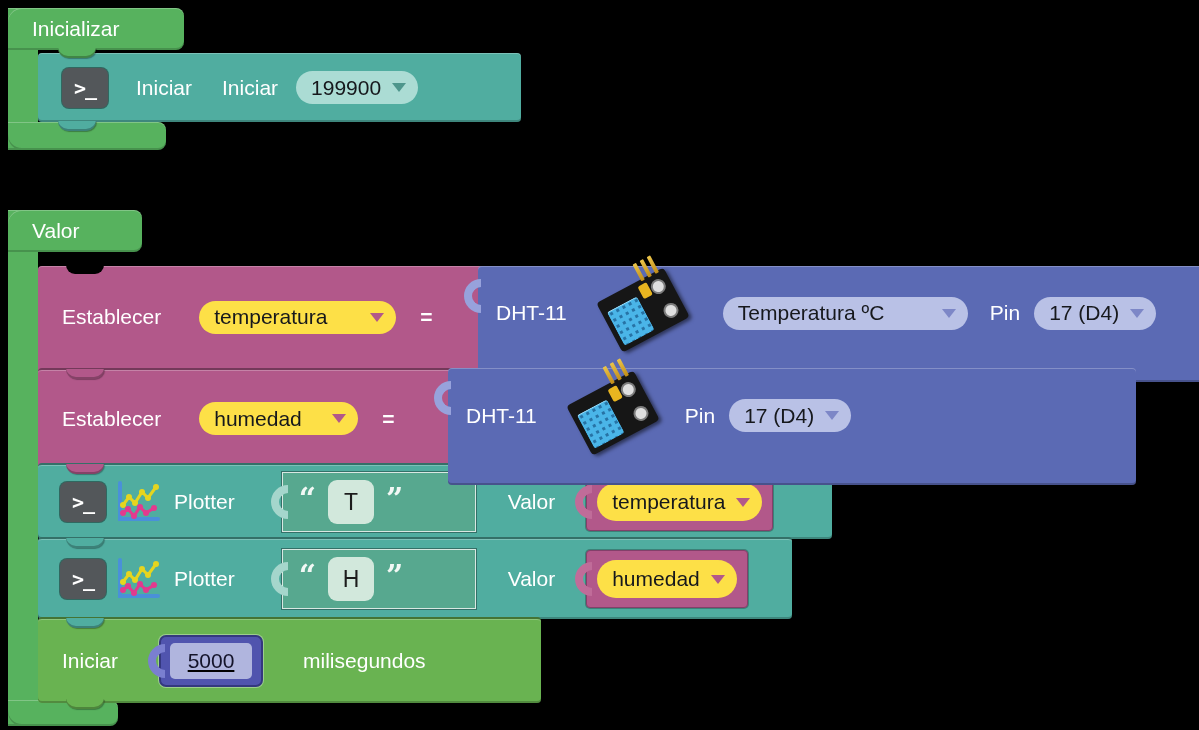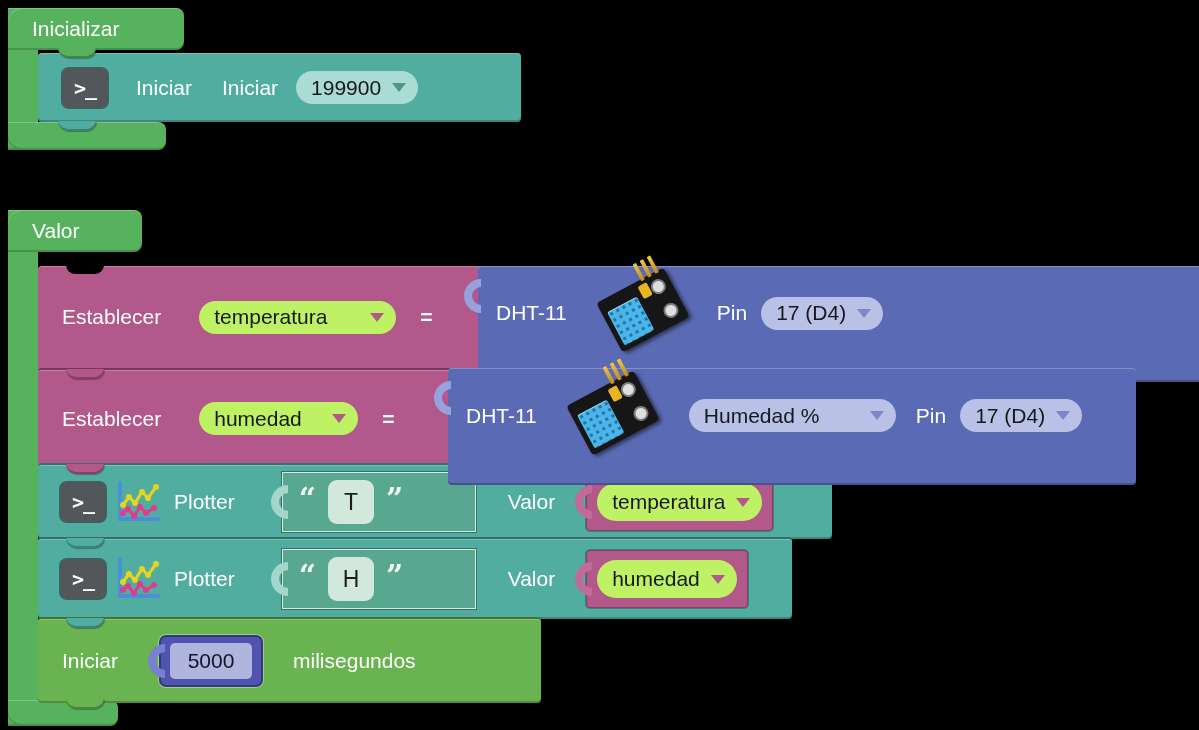--- a/index.html
+++ b/index.html
@@ -22,21 +22,21 @@
        box-shadow:inset 0 -2px 0 rgba(0,0,0,.25), 1px 1px 1px rgba(0,0,0,.3);}
   .notchblack{position:absolute;left:28px;top:-1px;width:38px;height:9px;background:#000;border-radius:0 0 10px 10px;}
 
   .rowflex{display:flex;align-items:center;}
 
   
   .pill{display:flex;align-items:center;height:33px;border-radius:17px;padding:0 12px 0 15px;
         font-size:21px;color:#16181c;white-space:nowrap;}
   .pill-teal{background:#abdcd4;}
   .pill-lav{background:#b9c1e6;}
-  .pill-pink{background:#bef264;}
+  .pill-pink{background:#fde047;}
   .arr{width:0;height:0;border-left:7px solid transparent;border-right:7px solid transparent;
        border-top:9px solid #666;margin-left:11px;}
   .arr-teal{border-top-color:#4e968c;}
   .arr-lav{border-top-color:#7d87c7;}
   .arr-pink{border-top-color:#b2588a;}
 
   
   .plug{width:17px;height:34px;border:8px solid #999;border-right:0;
         border-radius:17px 0 0 17px;box-sizing:border-box;margin-right:-6px;z-index:3;}
   .plug-blue{border-color:#97a2dc;}
@@ -56,21 +56,21 @@
   .strfield{min-width:36px;height:44px;background:#d2e8dc;border-radius:9px;display:flex;align-items:center;
             justify-content:center;font-size:23px;color:#1c1c1c;padding:0 5px;}
 
   
   .varblock{background:#b2588a;border:1px solid #83406a;box-shadow:0 0 0 1px rgba(0,0,0,.25);
             border-radius:4px;padding:9px 10px;}
   .varblock .pill{height:38px;border-radius:19px;}
 
   
   .numblock{background:#5054ae;border:2px solid #34387e;border-radius:7px;padding:6px 9px;
-            box-shadow:0 0 0 1px rgba(255,255,255,.35);}
+            box-shadow:0 0 0 1px rgba(255,255,255,.35);text-decoration:underline;}
   .numfield{width:82px;height:36px;background:#b0b5de;border-radius:5px;display:flex;align-items:center;
             justify-content:center;font-size:21px;color:#14142a;}
 
   
   .sensor{position:relative;width:106px;height:82px;flex:none;}
   .board{position:absolute;left:16px;top:10px;width:76px;height:56px;background:#161616;border-radius:4px;
          transform:rotate(-28deg);box-shadow:2px 3px 4px rgba(0,0,0,.5);}
   .chip{position:absolute;left:5px;top:13px;width:34px;height:38px;border-radius:3px;
         background:radial-gradient(circle,rgba(10,60,110,.55) 1.6px,transparent 1.8px) 0 0/7px 7px,#4ab5e8;
         box-shadow:inset 0 1px 0 rgba(255,255,255,.5);}
@@ -129,20 +129,24 @@
             <span class="pin"></span>
             <span class="pin"></span>
             <span class="pin"></span>
           </div>
         <div class="chip"></div>
         <div class="comp"></div>
         <div class="screw" style="right:6px;top:7px"></div>
         <div class="screw" style="right:6px;bottom:7px"></div>
       </div>
     </div>
+    <div class="pill pill-lav" style="margin-left:28px;min-width:218px">
+      <span>Temperatura ºC</span>
+      <span class="arr arr-lav" style="margin-left:auto"></span>
+    </div>
     <span class="wht" style="margin-left:22px">Pin</span>
     <div class="pill pill-lav" style="margin-left:14px">
       <span>17 (D4)</span>
       <span class="arr arr-lav"></span>
     </div>
   </div>
 
   <div class="abs pinkb stack rowflex seam" style="left:38px;top:368px;width:410px;height:97px;padding:0 0 36px 24px;">
     <span class="tab" style="left:28px;top:-1px;background:#b2588a;"></span>
     <span class="wht">Establecer</span>
@@ -161,24 +165,20 @@
         <div class="pins">
             <span class="pin"></span>
             <span class="pin"></span>
             <span class="pin"></span>
           </div>
         <div class="chip"></div>
         <div class="comp"></div>
         <div class="screw" style="right:6px;top:7px"></div>
         <div class="screw" style="right:6px;bottom:7px"></div>
       </div>
-    </div>
-    <div class="pill pill-lav" style="margin-left:24px;min-width:180px">
-      <span>Humedad %</span>
-      <span class="arr arr-lav" style="margin-left:auto"></span>
     </div>
     <span class="wht" style="margin-left:20px">Pin</span>
     <div class="pill pill-lav" style="margin-left:14px">
       <span>17 (D4)</span>
       <span class="arr arr-lav"></span>
     </div>
   </div>
 
   <div class="abs teal stack rowflex seam" style="left:38px;top:463px;width:772px;height:74px;padding-left:22px;">
     <span class="tab" style="left:28px;top:-1px;background:#b2588a;"></span>
@@ -262,17 +262,17 @@
     </div>
   </div>
 
   <div class="abs lgreen stack rowflex seam" style="left:38px;top:617px;width:479px;height:84px;padding-left:24px;">
     <span class="tab" style="left:28px;top:-1px;background:#50ada0;"></span>
     <span class="wht">Iniciar</span>
     <span class="plug plug-purp" style="margin-left:30px"></span>
     <div class="numblock">
       <div class="numfield">5000</div>
     </div>
-    <span class="wht" style="margin-left:30px">milisegundos</span>
+    <span class="wht" style="margin-left:40px">milisegundos</span>
   </div>
   <div class="abs tab" style="left:66px;top:699px;background:#69b351;z-index:3;"></div>
 
 </div>
 
 </body></html>

